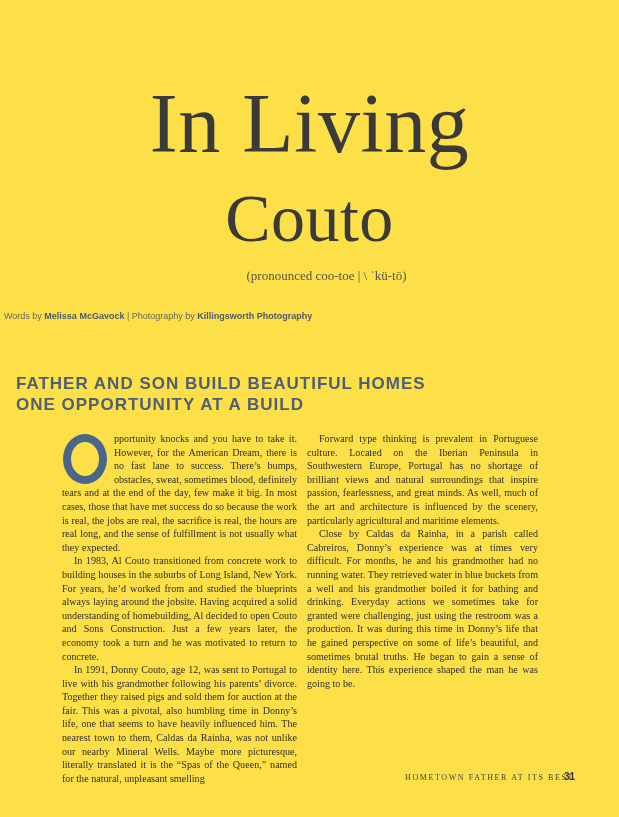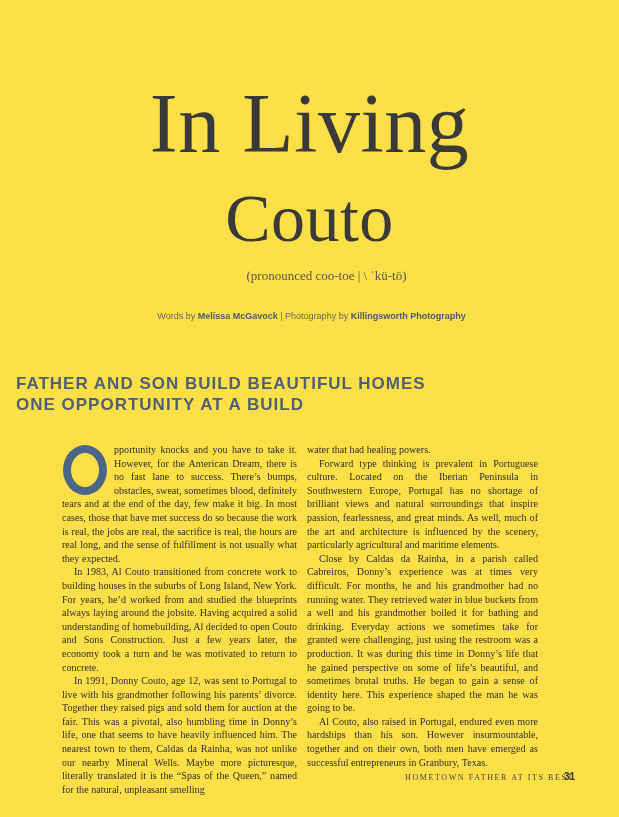--- a/index.html
+++ b/index.html
@@ -14,39 +14,38 @@
     .title-line1 { top: 78px; font-size: 84px; line-height: 92px; letter-spacing: 0.5px; }
     .title-line2 { top: 172px; font-size: 68px; line-height: 92px; letter-spacing: 0.5px; }
 
     .pronounce {
       position: absolute; top: 268px; left: 0; width: 619px; text-align: center;
       font-family: "Liberation Serif", "DejaVu Serif", serif;
       font-size: 13px; color: #555555; padding-left: 34px; box-sizing: border-box;
     }
 
     .byline {
-      position: absolute; top: 311px; left: 0; width: 619px; text-align: center;
+      position: absolute; top: 311px; left: 0; width: 619px; 
       font-family: "Liberation Sans", "DejaVu Sans", sans-serif;
       font-size: 9px; color: #666666; padding-left: 4px; box-sizing: border-box;
     }
     .byline .name { color: #4a5a72; font-weight: bold; }
 
     .subhead {
       position: absolute; top: 357px; left: 0; width: 619px; text-align: left;
       font-family: "Liberation Sans", "DejaVu Sans", sans-serif;
       font-weight: bold; font-size: 17px; line-height: 21px; letter-spacing: 1px;
       color: #4f5f77; margin: 16px;
     }
 
     .col {
       position: absolute; top: 432px;
       font-family: "Liberation Serif", "DejaVu Serif", serif;
       font-size: 10.1px; line-height: 13.6px; color: #2e2e2e;
       text-align: justify;
-      margin-top: 11px;
     }
     .col-left { left: 62px; width: 235px; }
     .col-right { left: 307px; width: 231px; }
     .col p { margin: 0; text-indent: 12px; }
     .col p.first { text-indent: 0; }
     .col p.cont { text-indent: 0; }
 
     .dropcap {
       float: left; width: 44px; height: 46px; margin: 2px 8px 0 0; position: relative;
     }
@@ -91,22 +90,20 @@
       <span class="dropcap">
         <span class="dropcap-ring"></span>
         <span class="dropcap-letter">O</span>
       </span><span>pportunity knocks and you have to take it. However, for the American Dream, there is no fast lane to success. There’s bumps, obstacles, sweat, sometimes blood, definitely tears and at the end of the day, few make it big. In most cases, those that have met success do so because the work is real, the jobs are real, the sacrifice is real, the hours are real long, and the sense of fulfillment is not usually what they expected.</span>
     </p>
     <p>In 1983, Al Couto transitioned from concrete work to building houses in the suburbs of Long Island, New York. For years, he’d worked from and studied the blueprints always laying around the jobsite. Having acquired a solid understanding of homebuilding, Al decided to open Couto and Sons Construction. Just a few years later, the economy took a turn and he was motivated to return to concrete.</p>
     <p>In 1991, Donny Couto, age 12, was sent to Portugal to live with his grandmother following his parents’ divorce. Together they raised pigs and sold them for auction at the fair. This was a pivotal, also humbling time in Donny’s life, one that seems to have heavily influenced him. The nearest town to them, Caldas da Rainha, was not unlike our nearby Mineral Wells. Maybe more picturesque, literally translated it is the “Spas of the Queen,” named for the natural, unpleasant smelling</p>
   </div>
 
   <div class="col col-right">
-    <p class="cont">water that had healing powers.</p>
     <p>Forward type thinking is prevalent in Portuguese culture. Located on the Iberian Peninsula in Southwestern Europe, Portugal has no shortage of brilliant views and natural surroundings that inspire passion, fearlessness, and great minds. As well, much of the art and architecture is influenced by the scenery, particularly agricultural and maritime elements.</p>
     <p>Close by Caldas da Rainha, in a parish called Cabreiros, Donny’s experience was at times very difficult. For months, he and his grandmother had no running water. They retrieved water in blue buckets from a well and his grandmother boiled it for bathing and drinking. Everyday actions we sometimes take for granted were challenging, just using the restroom was a production. It was during this time in Donny’s life that he gained perspective on some of life’s beautiful, and sometimes brutal truths. He began to gain a sense of identity here. This experience shaped the man he was going to be.</p>
-    <p>Al Couto, also raised in Portugal, endured even more hardships than his son. However insurmountable, together and on their own, both men have emerged as successful entrepreneurs in Granbury, Texas.</p>
   </div>
 
   <div class="footer">HOMETOWN FATHER AT ITS BEST</div>
   <div class="page-number">31</div>
 
 </div>
 
 </body></html>

